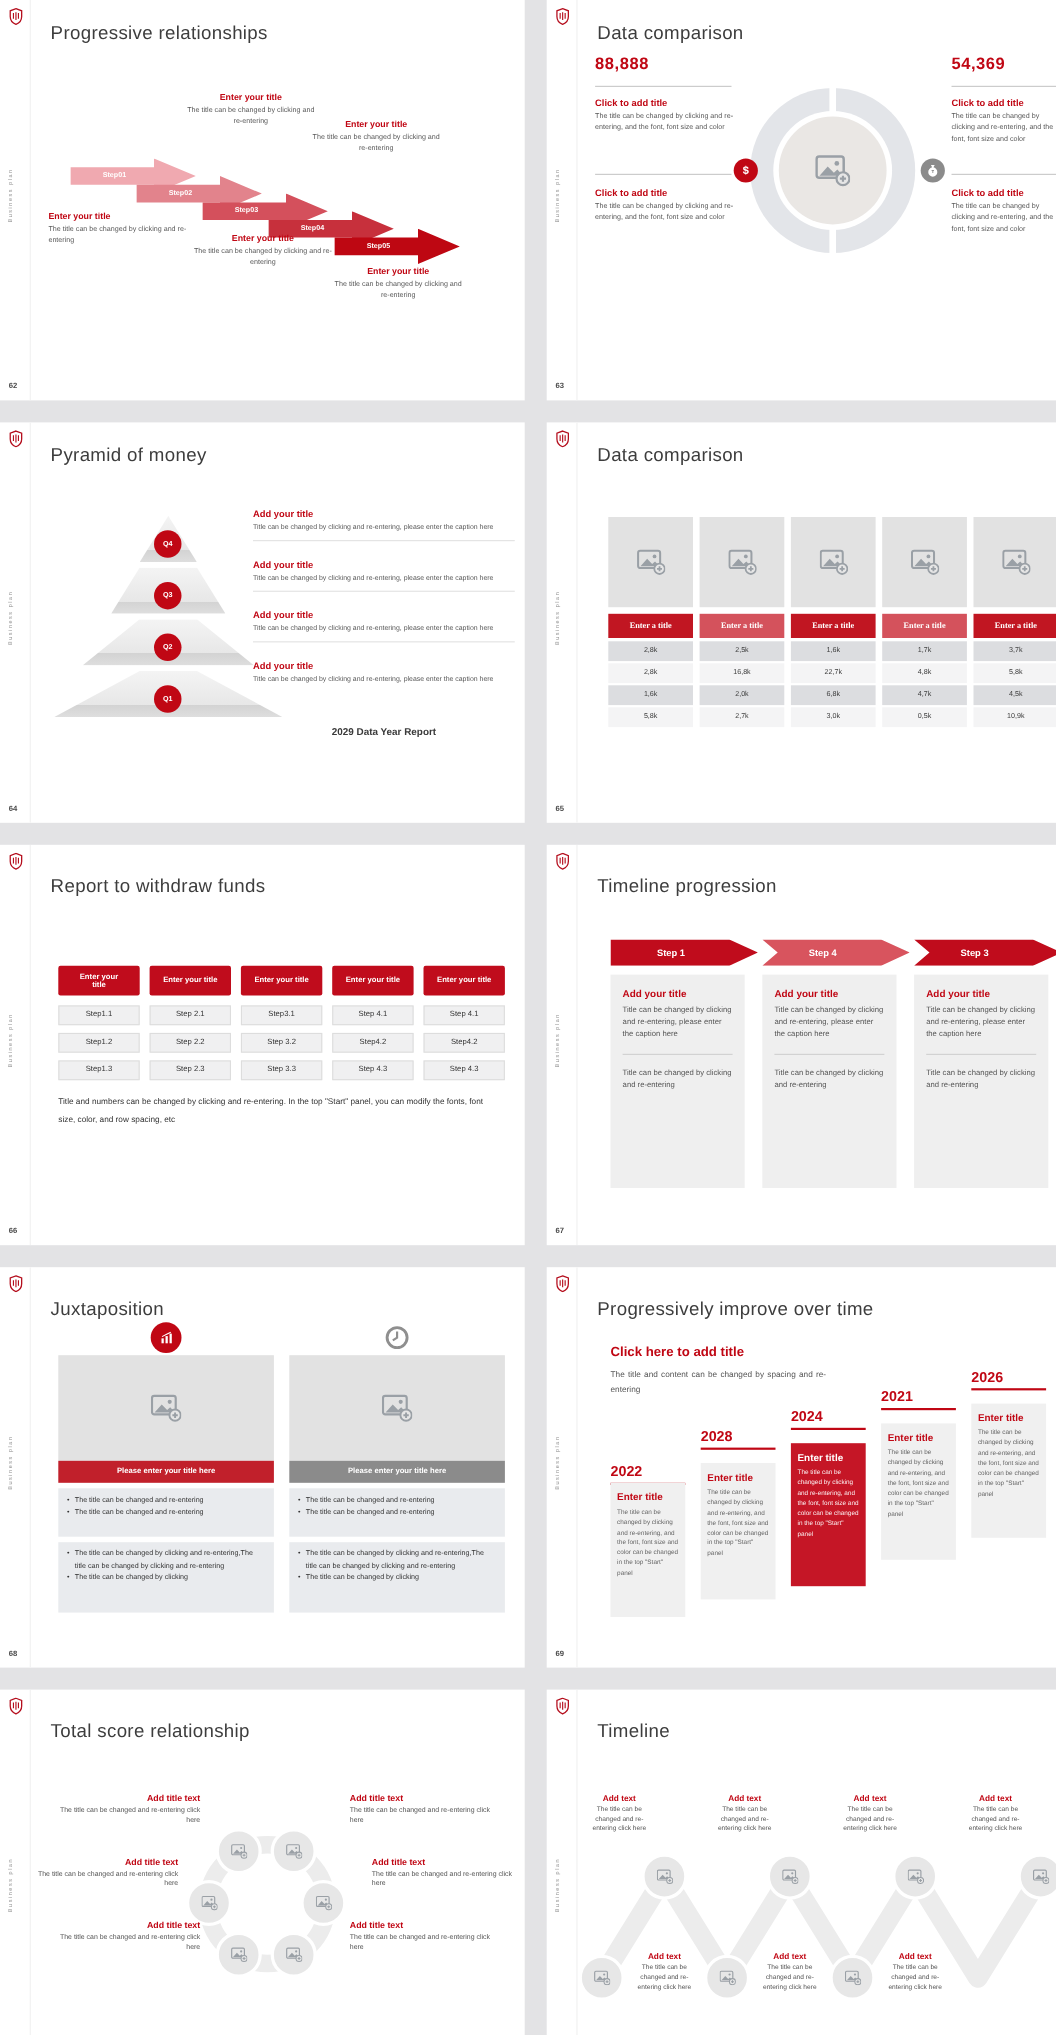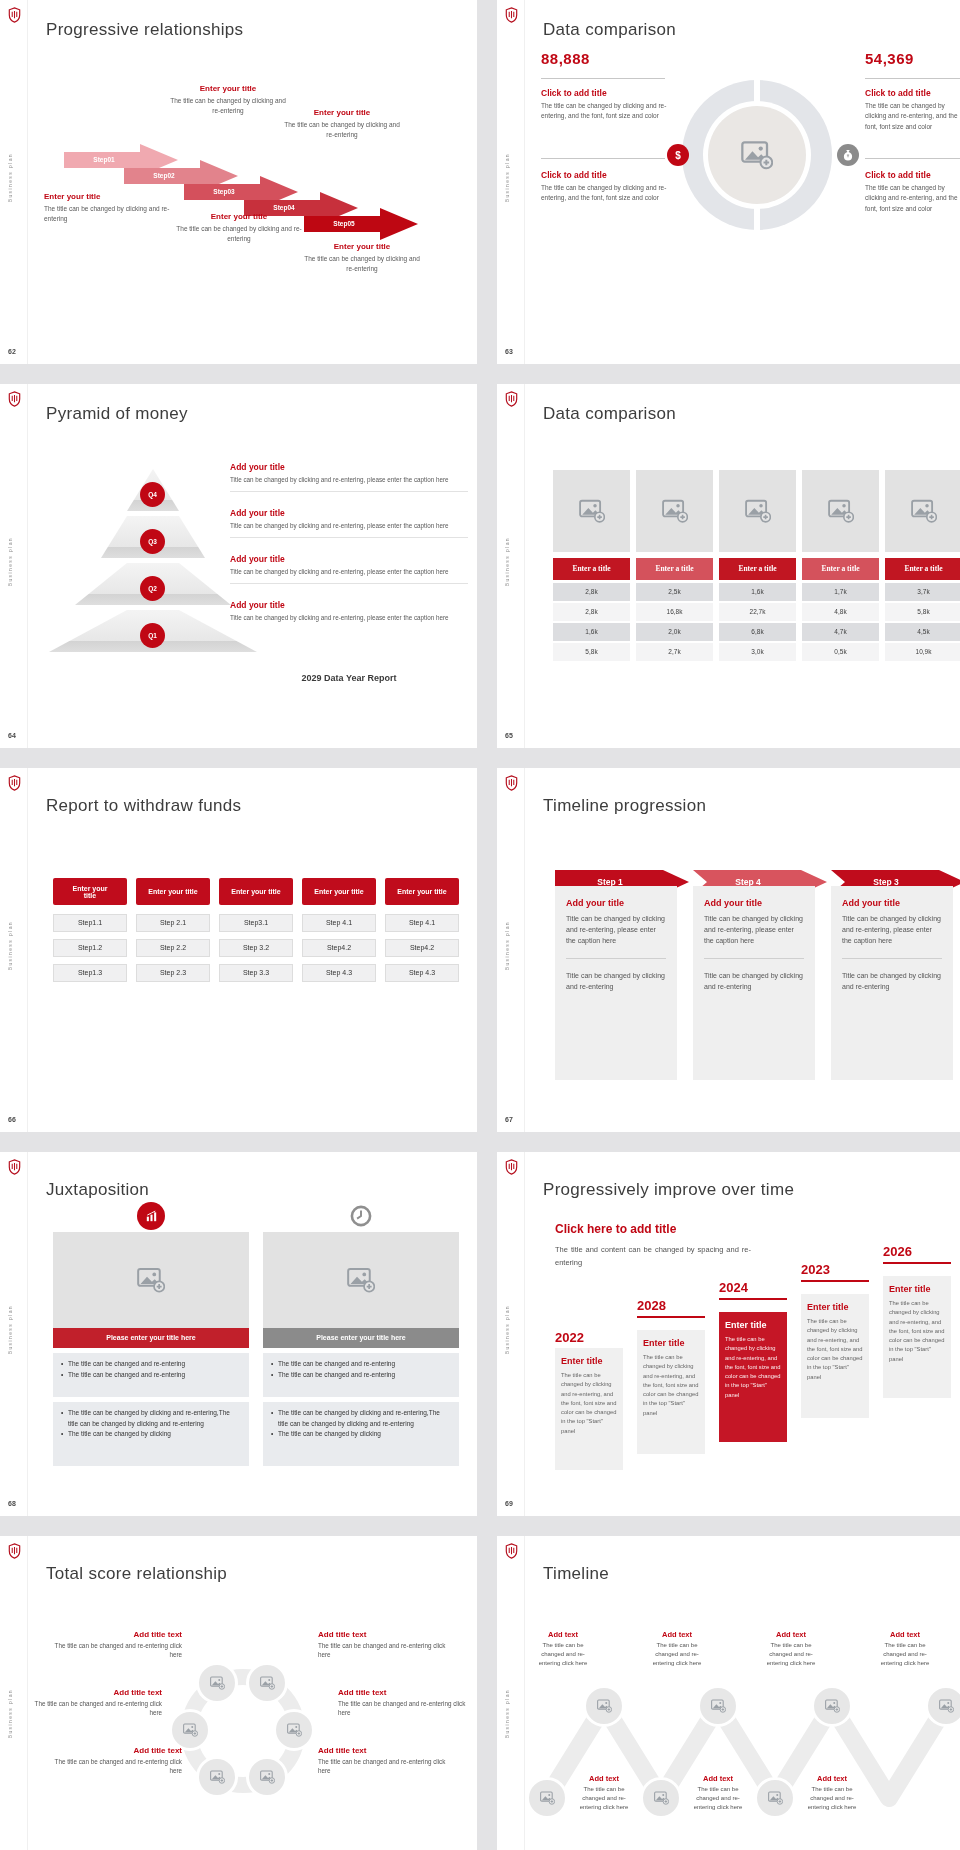--- a/index.html
+++ b/index.html
@@ -65,21 +65,21 @@
   .s65-rows div:nth-child(-n+5),
   .s65-rows div:nth-child(n+11):nth-child(-n+15){background:#dcdde0;}
   
   .s66-head{position:absolute;display:grid;grid-template-columns:repeat(5,74px);column-gap:9px;}
   .s66-head div{height:27px;background:#C00C1C;color:#fff;font-size:7px;font-weight:bold;display:flex;align-items:center;justify-content:center;text-align:center;border-radius:2px;}
   .s66-head div:first-child span{display:inline-block;max-width:44px;}
   .s66-steps{position:absolute;display:grid;grid-template-columns:repeat(5,74px);column-gap:9px;row-gap:7px;}
   .s66-steps div{height:16px;line-height:16px;background:#f0f0f1;border:1px solid #ddd;text-align:center;font-size:7px;color:#333;}
   .s66-para{position:absolute;font-size:7.5px;color:#333;line-height:2.1;}
   
-  .s67-arrow{position:absolute;width:134px;height:16px;margin-top:16px;}
+  .s67-arrow{position:absolute;width:134px;height:16px;}
   .s67-step{position:absolute;left:0;top:0;width:110px;height:24px;line-height:24px;text-align:center;font-size:8.5px;font-weight:bold;color:#fff;}
   .s67-card{position:absolute;width:122px;height:194px;background:#efefef;box-sizing:border-box;padding:12px 11px;}
   .s67-card .ct{font-size:9px;font-weight:bold;color:#C00714;margin-bottom:5px;}
   .s67-card .cc{font-size:7px;color:#555;line-height:1.6;}
   .s67-div{border-top:1px solid #cfcfcf;margin:11px 0;}
   .s68-bar{position:absolute;width:196px;height:20px;line-height:20px;text-align:center;color:#fff;font-size:7px;font-weight:bold;}
   .s68-box{position:absolute;width:196px;background:#e9ebee;box-sizing:border-box;padding:6px 8px;}
   .bullet{font-size:6.5px;color:#333;line-height:1.65;padding-left:7px;position:relative;}
   .bullet::before{content:"•";position:absolute;left:0;}
   .s68-badge{position:absolute;width:28px;height:28px;border-radius:50%;display:flex;align-items:center;justify-content:center;z-index:2;}
@@ -277,21 +277,21 @@
         <div class="cap" style="font-size:6.3px">Title can be changed by clicking and re-entering, please enter the caption here</div>
       </div>
       <div class="s64-item line" style="top:170px">
         <div class="blk-title" style="font-size:8.5px">Add your title</div>
         <div class="cap" style="font-size:6.3px">Title can be changed by clicking and re-entering, please enter the caption here</div>
       </div>
       <div class="s64-item" style="top:216px">
         <div class="blk-title" style="font-size:8.5px">Add your title</div>
         <div class="cap" style="font-size:6.3px">Title can be changed by clicking and re-entering, please enter the caption here</div>
       </div>
-      <div class="abs footer-strong" style="left:202px;top:289px;width:238px">2029 Data Year Report</div>
+      <div class="abs footer-strong" style="left:202px;top:276px;width:238px">2029 Data Year Report</div>
     </div>
   </div>
 
   <div class="slide">
     <div class="rail">
       <svg class="logo">
           <use href="#i-shield"></use>
         </svg>
       <span class="brand">Business plan</span>
       <span class="pagenum">65</span>
@@ -394,20 +394,21 @@
         <div>Step 2.2</div>
         <div>Step 3.2</div>
         <div>Step4.2</div>
         <div>Step4.2</div>
         <div>Step1.3</div>
         <div>Step 2.3</div>
         <div>Step 3.3</div>
         <div>Step 4.3</div>
         <div>Step 4.3</div>
       </div>
+      <div class="s66-para" style="left:25px;top:226px;width:394px">Title and numbers can be changed by clicking and re-entering. In the top "Start" panel, you can modify the fonts, font size, color, and row spacing, etc</div>
     </div>
   </div>
 
   <div class="slide">
     <div class="rail">
       <svg class="logo">
           <use href="#i-shield"></use>
         </svg>
       <span class="brand">Business plan</span>
       <span class="pagenum">67</span>
@@ -529,21 +530,21 @@
       <div class="s69-year" style="left:112px;top:146px">2028</div>
       <div class="s69-card" style="left:112px;top:178px;height:124px">
         <div class="ct">Enter title</div>
         <div class="cc">The title can be changed by clicking and re-entering, and the font, font size and color can be changed in the top "Start" panel</div>
       </div>
       <div class="s69-year" style="left:194px;top:128px">2024</div>
       <div class="s69-card hot" style="left:194px;top:160px;height:130px">
         <div class="ct">Enter title</div>
         <div class="cc">The title can be changed by clicking and re-entering, and the font, font size and color can be changed in the top "Start" panel</div>
       </div>
-      <div class="s69-year" style="left:276px;top:110px">2023</div>
+      <div class="s69-year" style="left:276px;top:110px">2021</div>
       <div class="s69-card" style="left:276px;top:142px;height:124px">
         <div class="ct">Enter title</div>
         <div class="cc">The title can be changed by clicking and re-entering, and the font, font size and color can be changed in the top "Start" panel</div>
       </div>
       <div class="s69-year" style="left:358px;top:92px">2026</div>
       <div class="s69-card" style="left:358px;top:124px;height:122px">
         <div class="ct">Enter title</div>
         <div class="cc">The title can be changed by clicking and re-entering, and the font, font size and color can be changed in the top "Start" panel</div>
       </div>
     </div>

